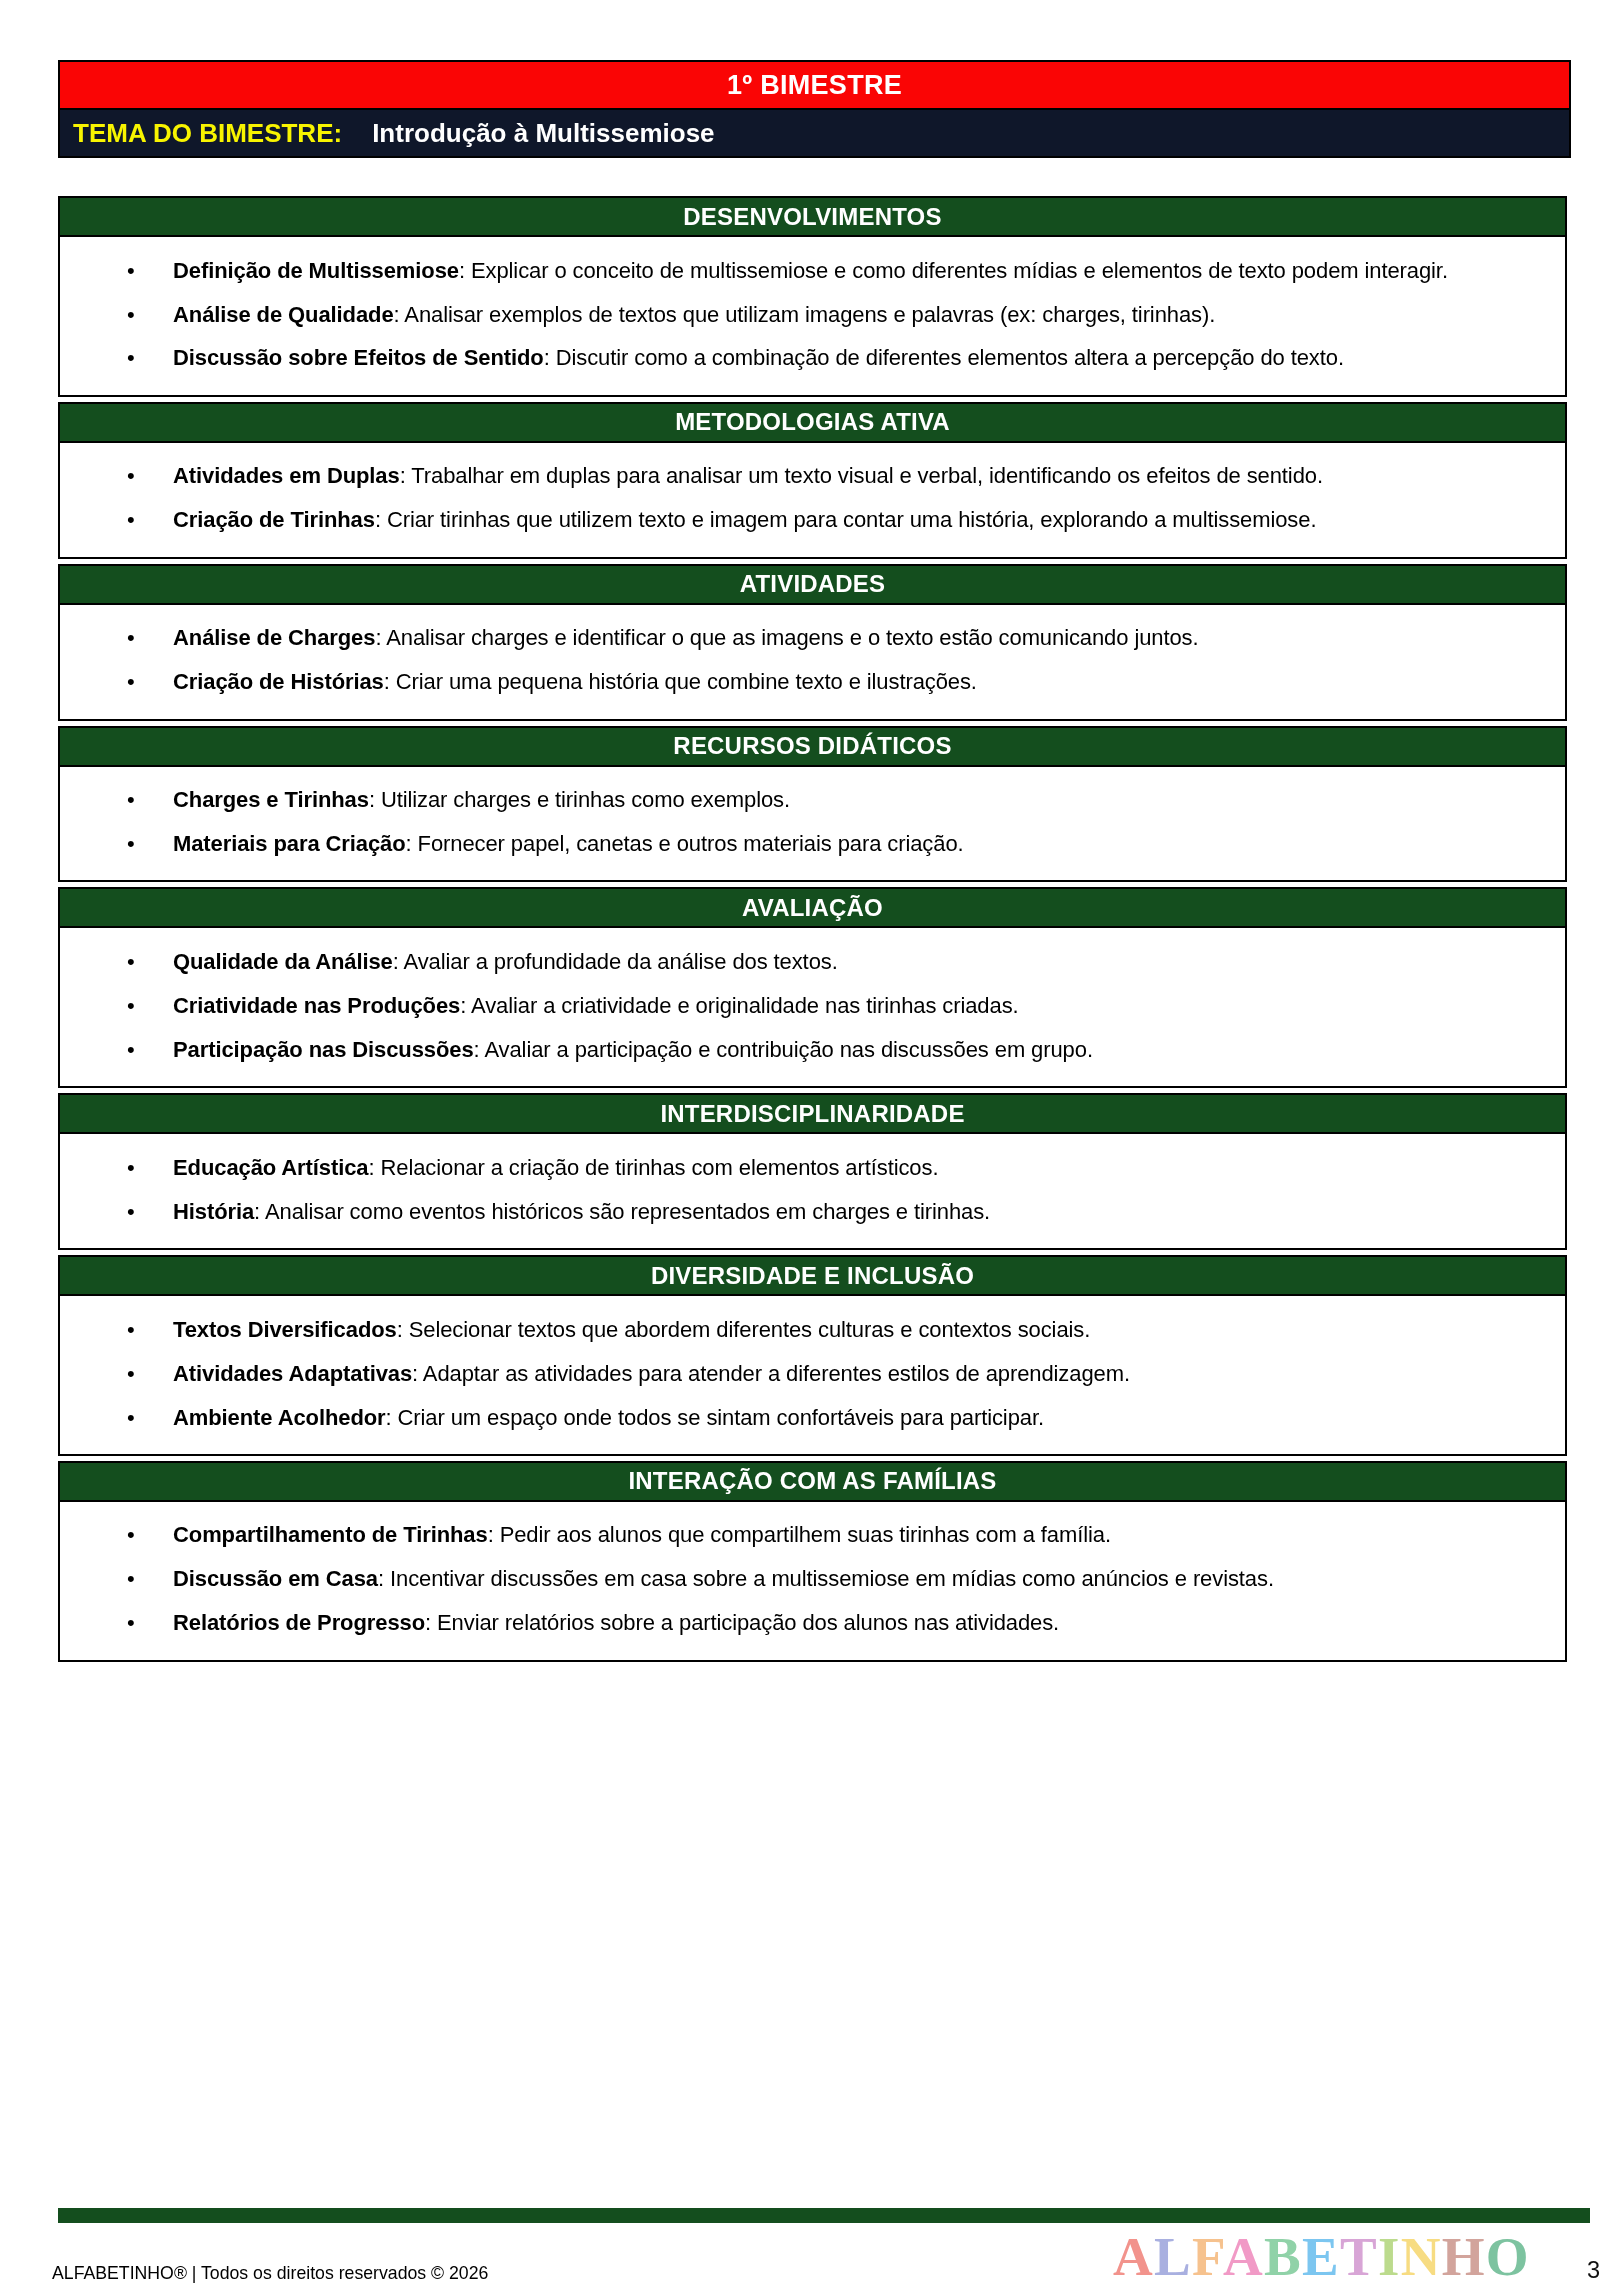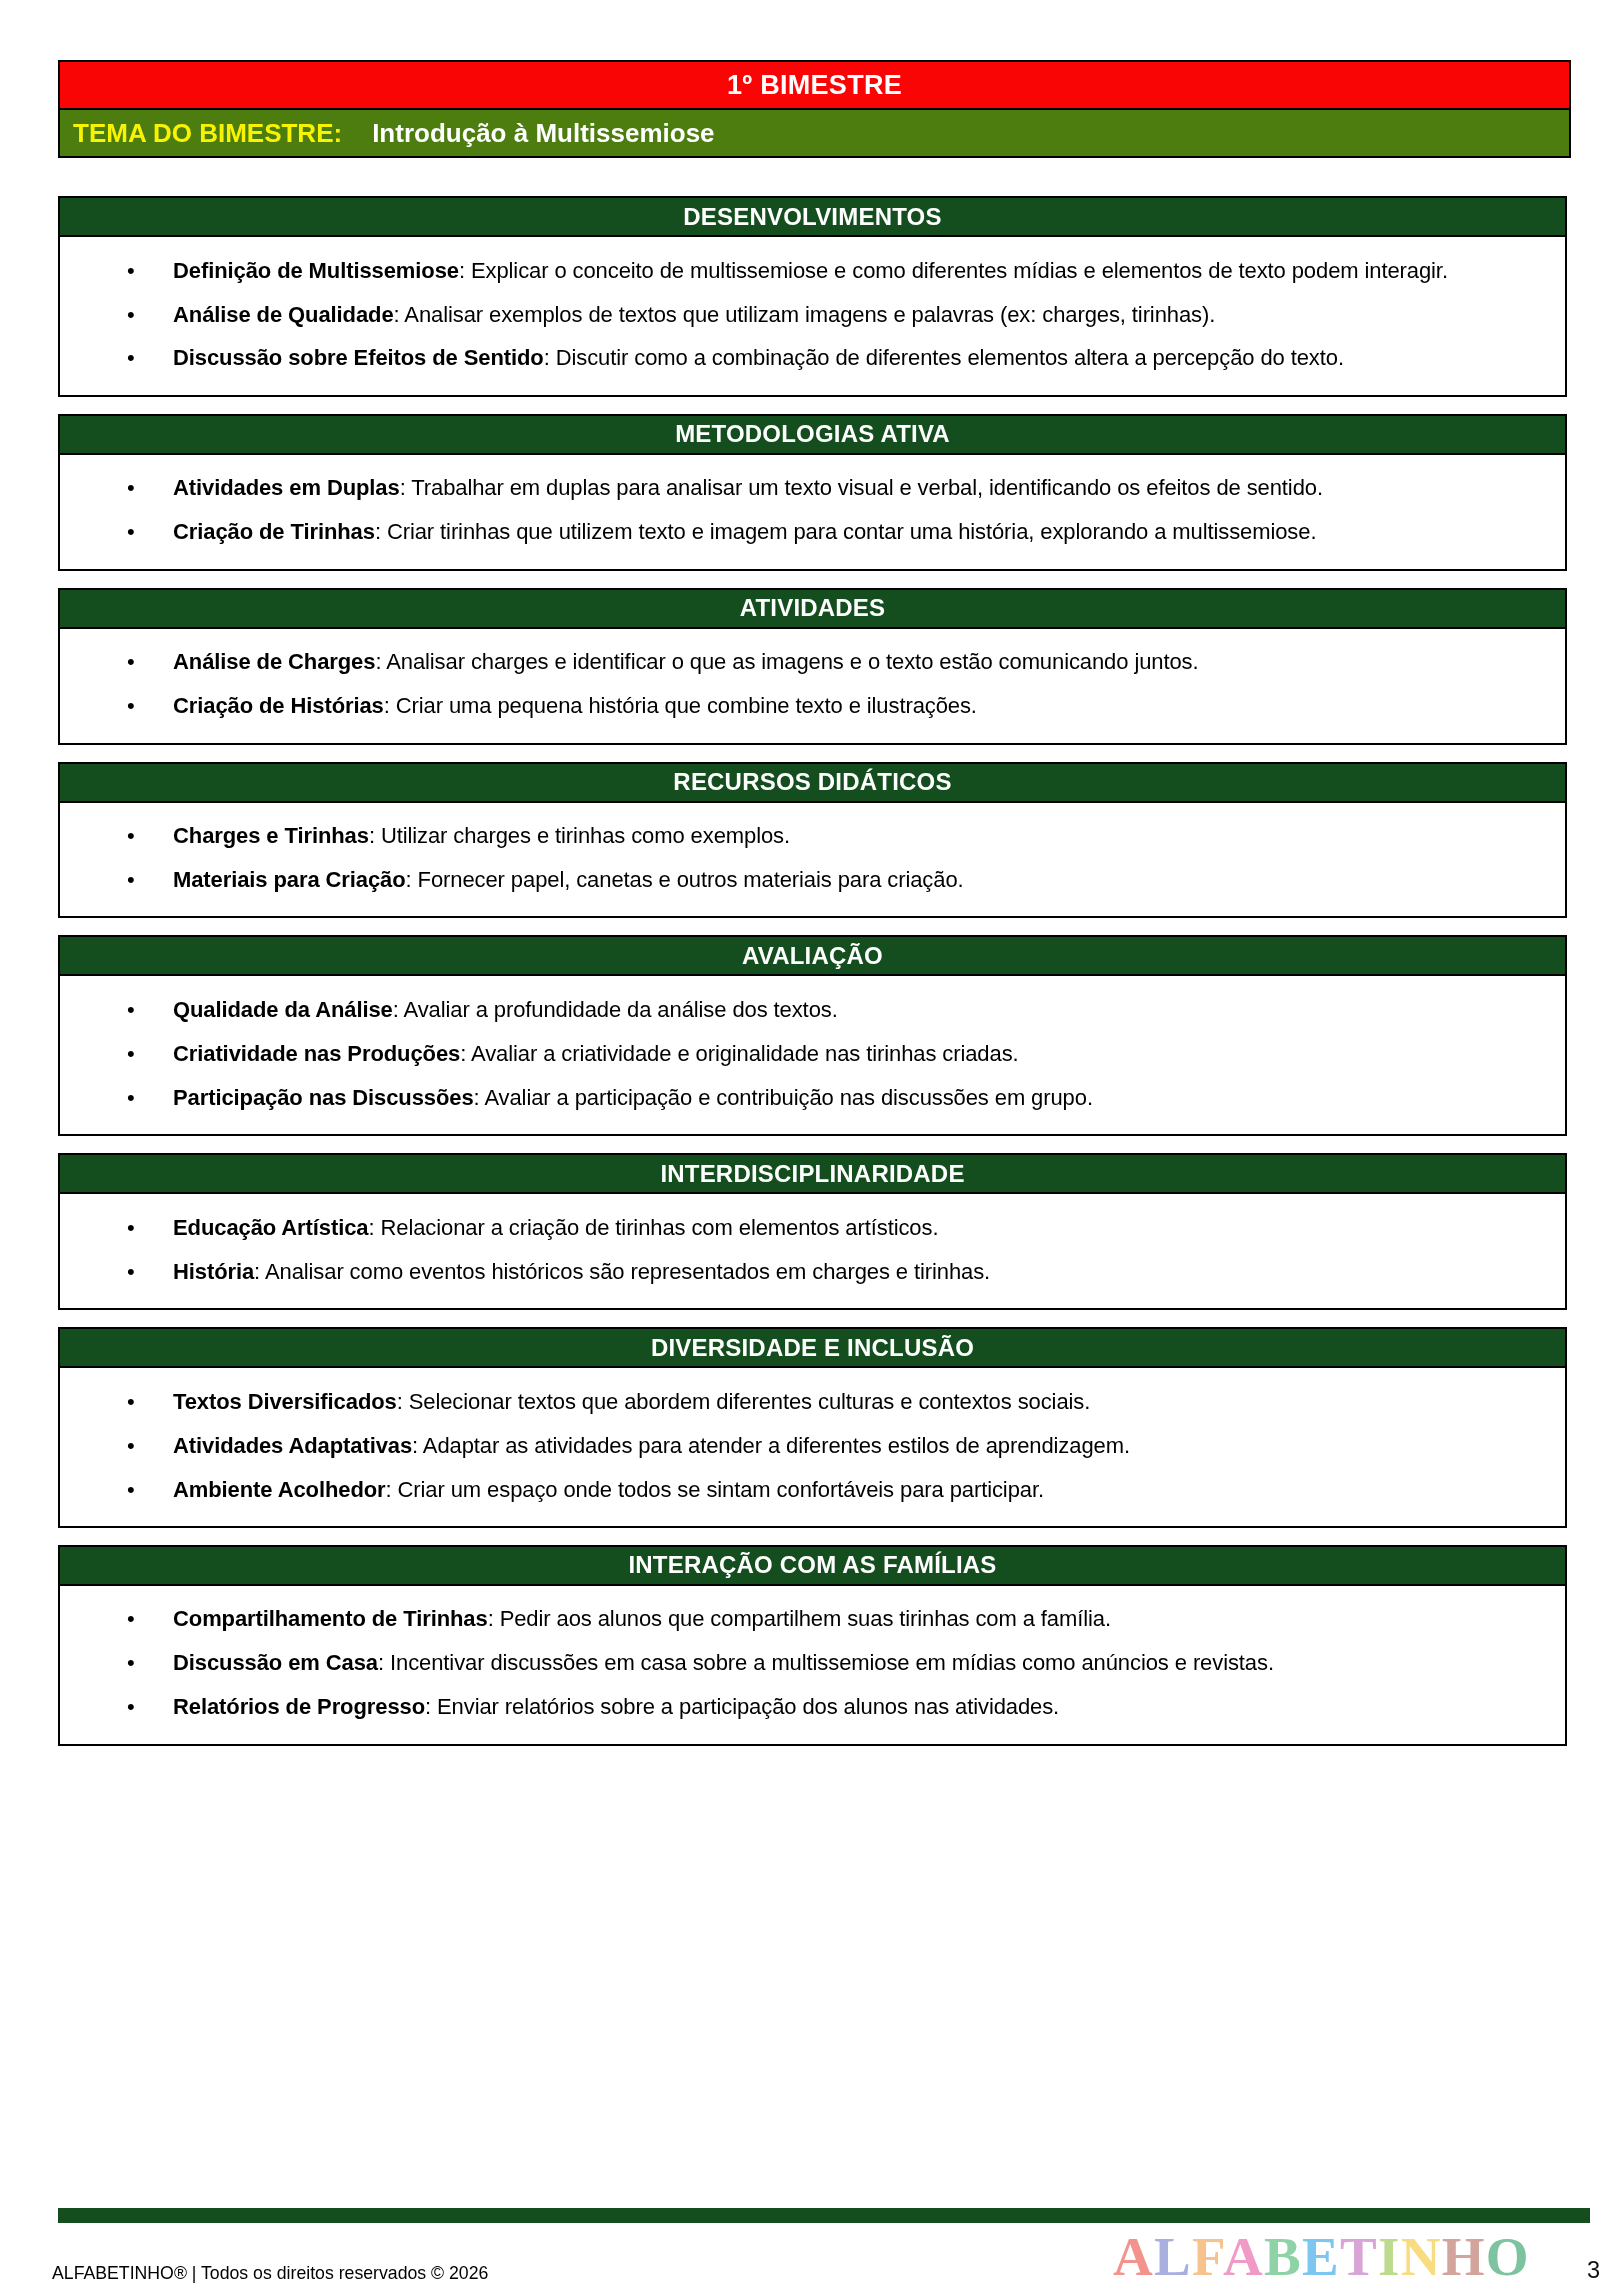--- a/index.html
+++ b/index.html
@@ -19,32 +19,32 @@
   .banner-red{
     background:#fa0505;
     height:46px;
     display:flex;align-items:center;justify-content:center;
     border-bottom:2px solid #000;
   }
   .banner-red span{
     color:#fff;font-weight:bold;font-size:27px;letter-spacing:0.3px;
   }
   .banner-green{
-    background:#4d7c0f;
+    background:#0f172a;
     height:46px;
     display:flex;align-items:center;
     padding-left:13px;
     text-align:center;
   }
   .tema-label{color:#f8f400;font-weight:bold;font-size:26px;}
   .tema-value{color:#ffffff;font-weight:bold;font-size:26px;margin-left:30px;}
 
   
   .sections{top:196px;}
-  .sec{margin-bottom:17px;border-radius:10px;}
+  .sec{margin-bottom:5px;border-radius:10px;}
   .sec-header{
     background:#144e1e;
     border:2px solid #000;
     height:37px;
     display:flex;align-items:center;justify-content:center;
     color:#ffffff;font-weight:bold;font-size:24px;letter-spacing:0.2px;
   }
   .sec-body{
     border:2px solid #000;border-top:none;
     padding:15.7px 39px 18.3px 0;

